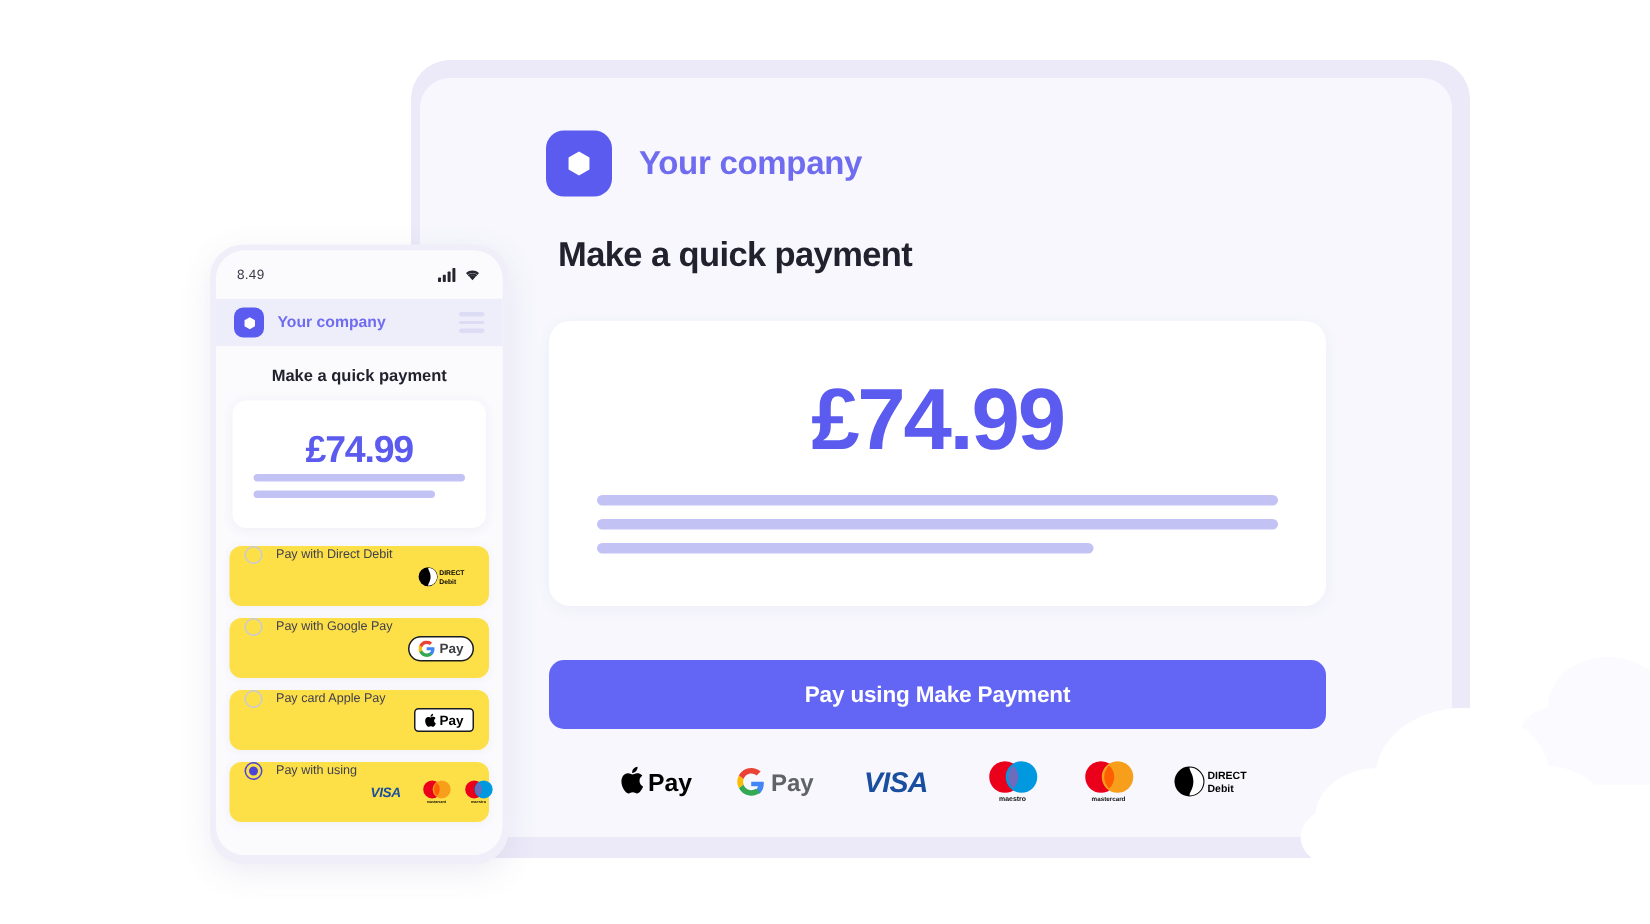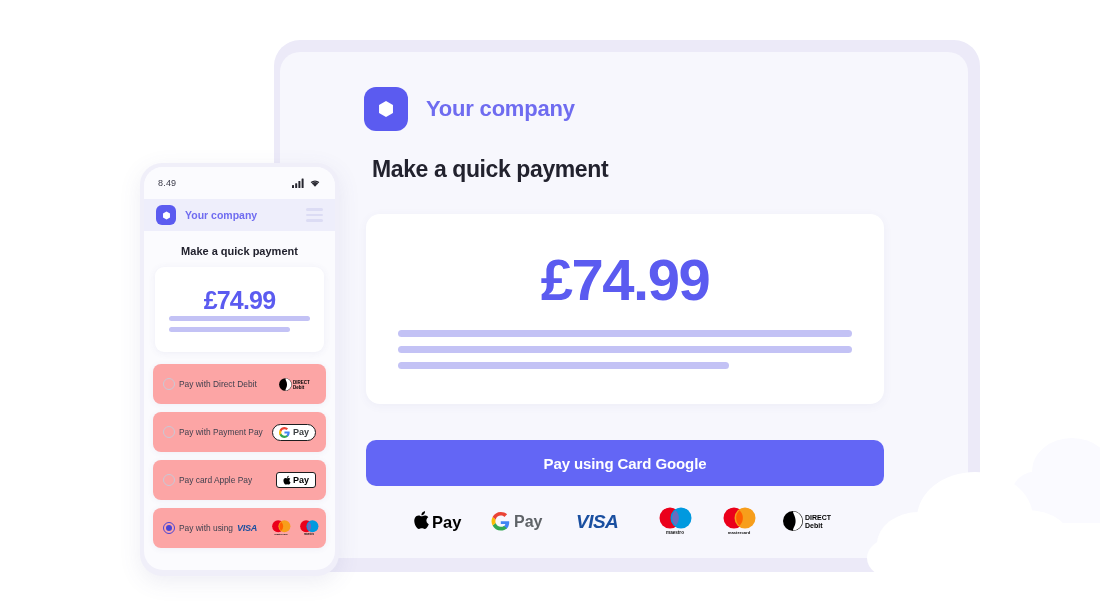--- a/index.html
+++ b/index.html
@@ -272,27 +272,26 @@
   .phone-sk .sk-line { height: 5px; margin-bottom: 6px; }
   .phone-sk .sk-line.w86 { width: 86%; }
 
   #phone-options {
     margin: 12px 9px 0;
     display: flex;
     flex-direction: column;
     gap: 8px;
   }
   .opt-row {
-    background: #fca5a5;
+    background: #fde047;
     border-radius: 8px;
     height: 40px;
     display: flex;
-    align-items: center;
     padding: 0 10px;
-    gap: 4px;
+    gap: 9px;
     box-shadow: 0 1px 6px rgba(80,80,150,0.07);
     cursor: pointer;
   }
   .radio {
     width: 12px; height: 12px;
     border-radius: 50%;
     border: 1.3px solid #c9c9d6;
     flex: 0 0 auto;
     position: relative;
   }
@@ -379,21 +378,21 @@
 
     <div id="amount-card">
       <div class="amount-value">£74.99</div>
       <div class="skeleton-lines">
         <div class="sk-line w100"></div>
         <div class="sk-line w100"></div>
         <div class="sk-line w73"></div>
       </div>
     </div>
 
-    <button id="pay-button">Pay using Card Google</button>
+    <button id="pay-button">Pay using Make Payment</button>
 
     <div id="logo-strip">
 
       <span class="logo-item">
         <svg width="54" height="24" viewBox="0 0 54 24">
           <path d="M10.1 5.0c.62-.76 1.04-1.78.93-2.82-.9.04-2 .6-2.64 1.36-.57.66-1.08 1.72-.95 2.73 1.01.08 2.03-.51 2.66-1.27z" fill="#000"></path>
           <path d="M11.02 6.47c-1.47-.09-2.72.83-3.42.83-.71 0-1.78-.79-2.93-.77-1.51.02-2.9.88-3.67 2.23-1.57 2.72-.41 6.74 1.12 8.95.75 1.08 1.64 2.3 2.82 2.25 1.13-.04 1.56-.73 2.92-.73 1.36 0 1.75.73 2.94.71 1.22-.02 1.99-1.1 2.73-2.19.86-1.25 1.22-2.46 1.24-2.52-.03-.01-2.38-.92-2.4-3.62-.02-2.26 1.84-3.34 1.93-3.4-1.06-1.56-2.7-1.73-3.28-1.74z" fill="#000"></path>
           <text x="18" y="18.5" font-family="'Liberation Sans', sans-serif" font-size="16.5" font-weight="bold" fill="#000">Pay</text>
         </svg>
       </span>
@@ -503,21 +502,21 @@
               <path d="M10 2.2c4.8 0 8.8 3.9 8.8 8.8s-4 8.8-8.8 8.8c0-2.4 2.4-4.1 2.4-8.8S10 4.6 10 2.2z" fill="#fff"></path>
               <text x="21" y="9.6" font-family="'Liberation Sans', sans-serif" font-size="6.6" font-weight="bold" fill="#000">DIRECT</text>
               <text x="21" y="18" font-family="'Liberation Sans', sans-serif" font-size="6.6" font-weight="bold" fill="#000">Debit</text>
             </svg>
           </span>
         </span>
       </div>
 
       <div class="opt-row">
         <span class="radio"></span>
-        <span class="opt-label">Pay with Payment Pay</span>
+        <span class="opt-label">Pay with Google Pay</span>
         <span class="opt-marks">
           <span class="pill">
             <svg width="11" height="11" viewBox="0 0 19 19">
               <path d="M18.4 9.7c0-.6-.1-1.2-.2-1.8H9.4v3.4h5.1c-.2 1.2-.9 2.2-1.9 2.9v2.4h3.1c1.8-1.7 2.7-4.1 2.7-6.9z" fill="#4285F4"></path>
               <path d="M9.4 18.9c2.5 0 4.6-.8 6.2-2.3l-3.1-2.4c-.8.6-1.9.9-3.1.9-2.4 0-4.4-1.6-5.2-3.8H1.1v2.5c1.6 3.1 4.8 5.1 8.3 5.1z" fill="#34A853"></path>
               <path d="M4.2 11.3a5.6 5.6 0 0 1 0-3.6V5.2H1.1a9.4 9.4 0 0 0 0 8.6l3.1-2.5z" fill="#FBBC05"></path>
               <path d="M9.4 3.9c1.4 0 2.6.5 3.6 1.4l2.7-2.7A9.1 9.1 0 0 0 9.4 0C5.9 0 2.7 2 1.1 5.2l3.1 2.5c.8-2.2 2.8-3.8 5.2-3.8z" fill="#EA4335"></path>
             </svg>
             <span style="font-size:9px;font-weight:bold;color:#3c4043;">Pay</span>
           </span>

